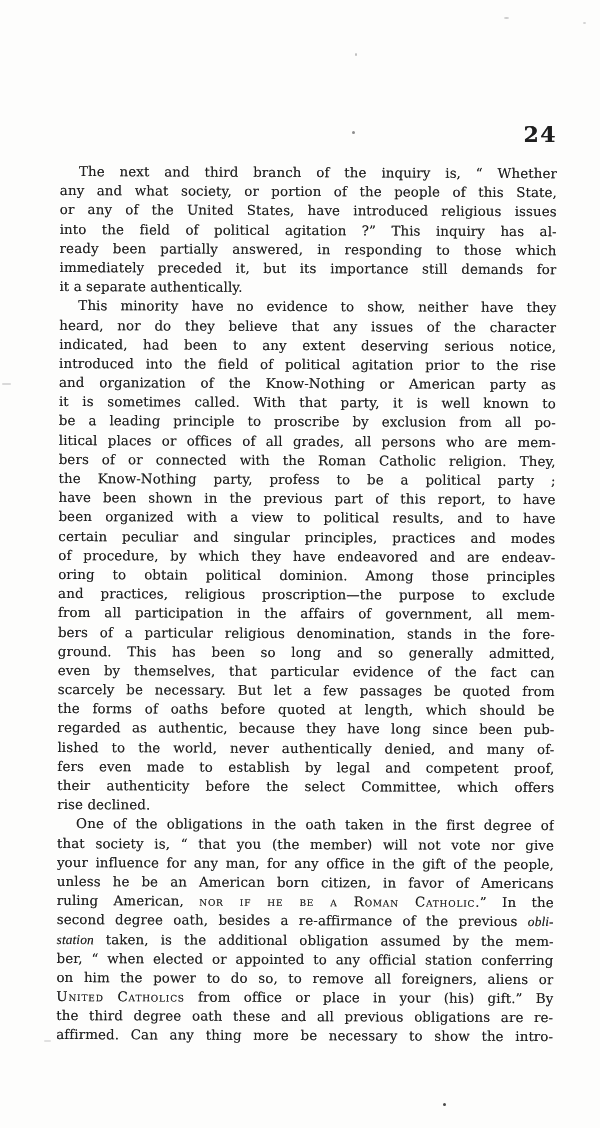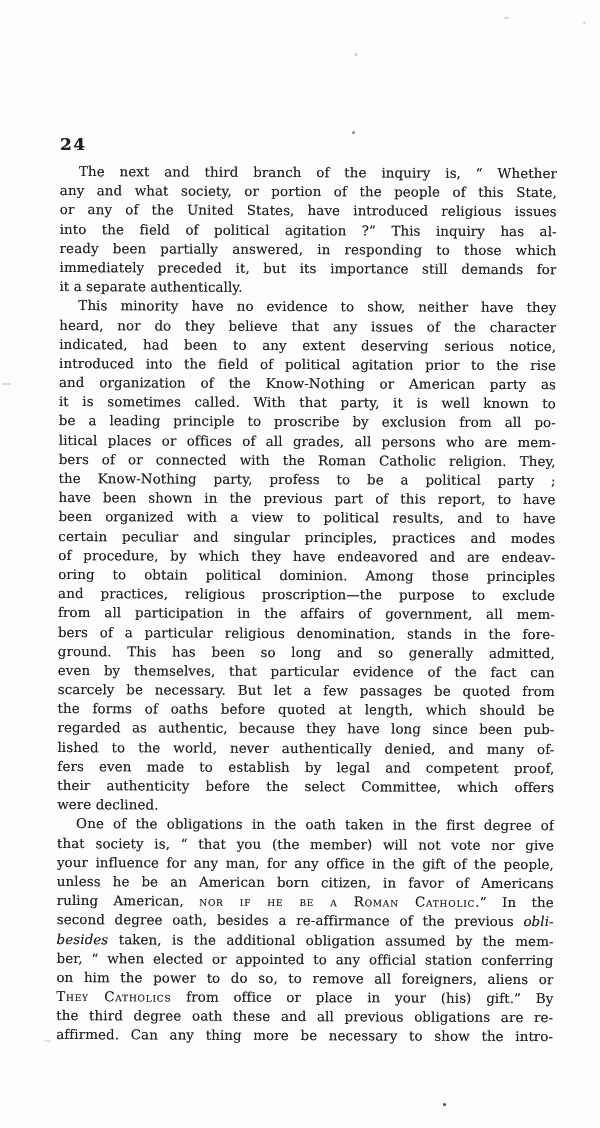--- a/index.html
+++ b/index.html
@@ -11,23 +11,23 @@
   .page {
     position: relative;
     width: 600px; height: 1128px;
     background: #fdfdfc;
     font-family: "DejaVu Serif", serif;
     color: #1f1f1f;
     overflow: hidden;
   }
   .page-number {
     position: absolute;
-    top: 134px; left: 60px; width: 497px;
-    text-align: left;
-    font-size: 17px;
+    top: 121px; left: 60px; width: 497px;
+    text-align: right;
+    font-size: 22px;
     font-weight: bold;
     letter-spacing: 1.5px;
     text-shadow: 0 0 0.6px rgba(31,31,31,0.7);
   }
   .text-block {
     position: absolute;
     left: 60px; top: 162px; width: 497px;
     transform: rotate(0.25deg);
     transform-origin: 0 0;
   }
@@ -39,21 +39,21 @@
     text-align: justify;
     -moz-text-align-last: justify;
     text-align-last: justify;
     overflow: hidden;
     white-space: normal;
     text-shadow: 0 0 0.5px rgba(31,31,31,0.6);
   }
   .line.indent { text-indent: 19px; }
   .line.ragged { -moz-text-align-last: left; text-align-last: left; }
   .sc { font-variant: small-caps; letter-spacing: 0.8px; }
-  .it { font-style: italic; }
+  .it { font-style: italic; font-family: Liberation Serif, serif; }
   .speck { position: absolute; border-radius: 50%; }
   .speck.s1 { left: 352px; top: 131px; width: 3px; height: 3px; background: #8d8d8d; }
   .speck.s2 { left: 504px; top: 17px;  width: 5px; height: 2px; background: #cccccc; }
   .speck.s3 { left: 583px; top: 22px;  width: 3px; height: 2px; background: #d2d2d2; }
   .speck.s4 { left: 355px; top: 53px;  width: 2px; height: 3px; background: #bdbdbd; }
   .speck.s5 { left: 2px;   top: 383px; width: 9px; height: 2px; background: #d9d9d9; border-radius: 1px; }
   .speck.s6 { left: 443px; top: 1103px;width: 3px; height: 3px; background: #4a4a4a; }
   .speck.s7 { left: 44px;  top: 1040px;width: 7px; height: 2px; background: #e0e0e0; border-radius: 1px; }
 </style>
 </head>
@@ -100,30 +100,30 @@
         <div class="line"><span>from all participation in the affairs of government, all mem-</span></div>
         <div class="line"><span>bers of a particular religious denomination, stands in the fore-</span></div>
         <div class="line"><span>ground.  This has been so long and so generally admitted,</span></div>
         <div class="line"><span>even by themselves, that particular evidence of the fact can</span></div>
         <div class="line"><span>scarcely be necessary.  But let a few passages be quoted from</span></div>
         <div class="line"><span>the forms of oaths before quoted at length, which should be</span></div>
         <div class="line"><span>regarded as authentic, because they have long since been pub-</span></div>
         <div class="line"><span>lished to the world, never authentically denied, and many of-</span></div>
         <div class="line"><span>fers even made to establish by legal and competent proof,</span></div>
         <div class="line"><span>their authenticity before the select Committee, which offers</span></div>
-        <div class="line ragged"><span>were declined.</span></div>
+        <div class="line ragged"><span>rise declined.</span></div>
       </div>
       <div class="paragraph">
         <div class="line indent"><span>One of the obligations in the oath taken in the first degree of</span></div>
         <div class="line"><span>that society is, “ that you (the member) will not vote nor give</span></div>
         <div class="line"><span>your influence for any man, for any office in the gift of the people,</span></div>
         <div class="line"><span>unless he be an American born citizen, in favor of Americans</span></div>
         <div class="line"><span>ruling American, </span><span class="sc">nor if he be a Roman Catholic</span><span>.”  In the</span></div>
         <div class="line"><span>second degree oath, besides a re-affirmance of the previous </span><span class="it">obli-</span></div>
-        <div class="line"><span class="it">besides</span><span> taken, is the additional obligation assumed by the mem-</span></div>
+        <div class="line"><span class="it">station</span><span> taken, is the additional obligation assumed by the mem-</span></div>
         <div class="line"><span>ber, “ when elected or appointed to any official station conferring</span></div>
         <div class="line"><span>on him the power to do so, to remove all foreigners, aliens or</span></div>
-        <div class="line"><span class="sc">They Catholics</span><span> from office or place in your (his) gift.”  By</span></div>
+        <div class="line"><span class="sc">United Catholics</span><span> from office or place in your (his) gift.”  By</span></div>
         <div class="line"><span>the third degree oath these and all previous obligations are re-</span></div>
         <div class="line"><span>affirmed.  Can any thing more be necessary to show the intro-</span></div>
       </div>
     </div>
 </div>
 
 </body></html>

